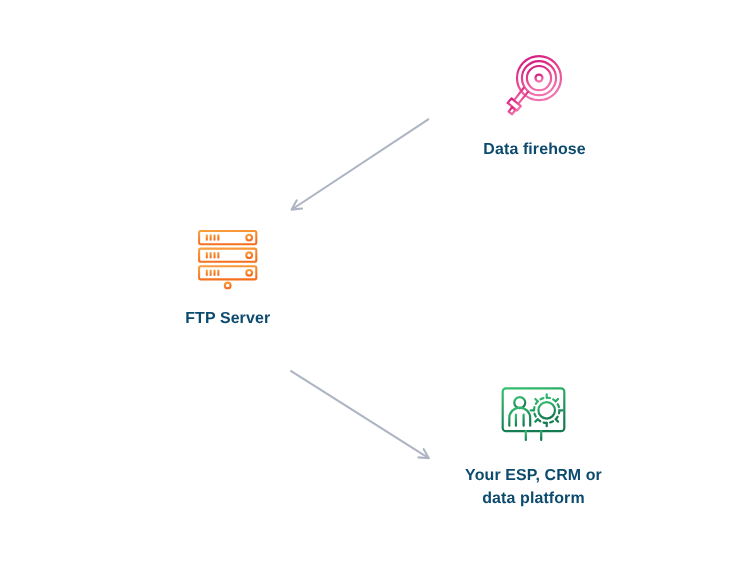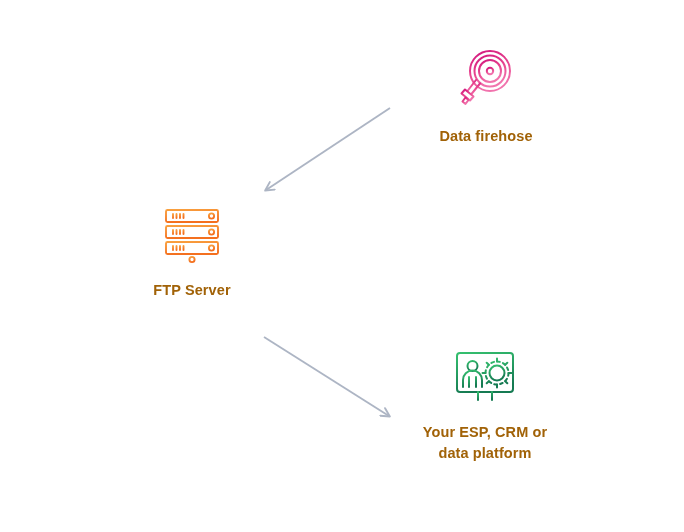--- a/index.html
+++ b/index.html
@@ -35,34 +35,34 @@
   }
   .node-icon {
     display: block;
     line-height: 0;
   }
   .node-label {
     margin-top: 14px;
     font-family: "Liberation Sans", sans-serif;
     font-size: 14.5px;
     font-weight: bold;
-    color: #a16207;
+    color: #0c4a6e;
     text-align: center;
     line-height: 1.45;
     letter-spacing: 0.1px;
     white-space: pre-line;
   }
   
   #node-firehose {
     left: 406px;
     top: 48px;
     width: 160px;
   }
   #node-ftp {
-    left: 112px;
+    left: 127px;
     top: 206px;
     width: 160px;
   }
   #node-platform {
     left: 405px;
     top: 350px;
     width: 160px;
   }
 </style>
 </head>

